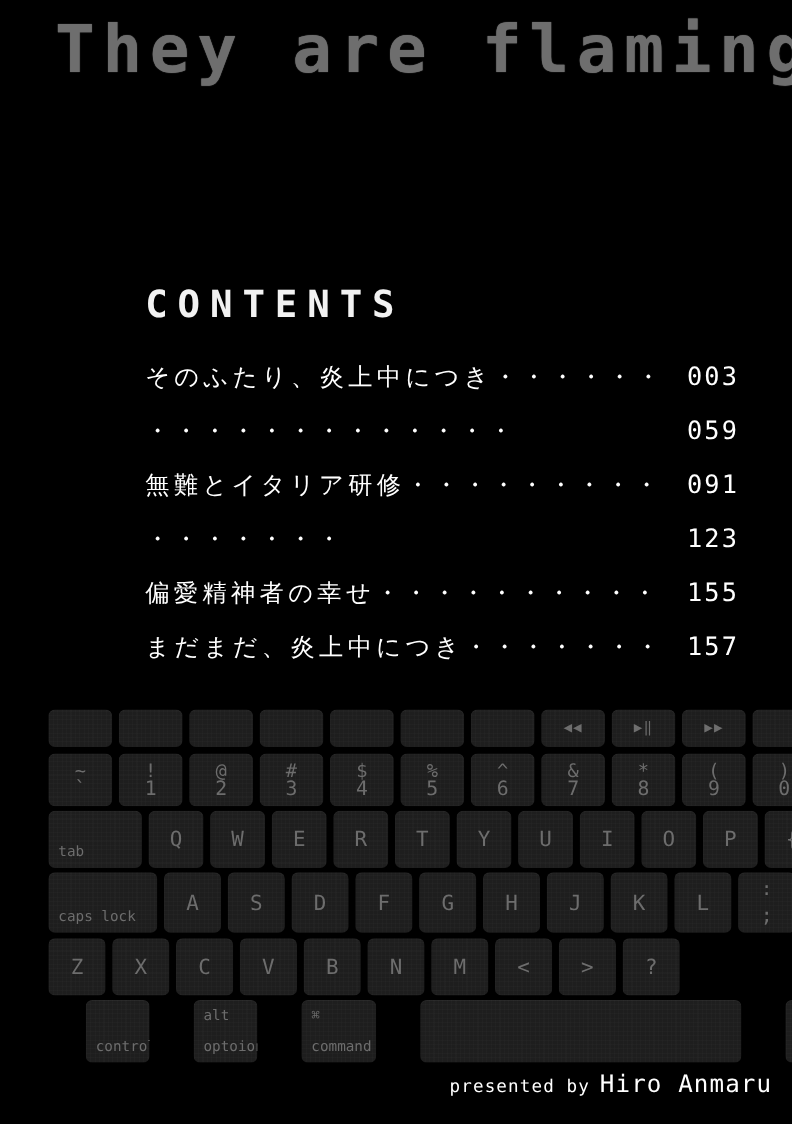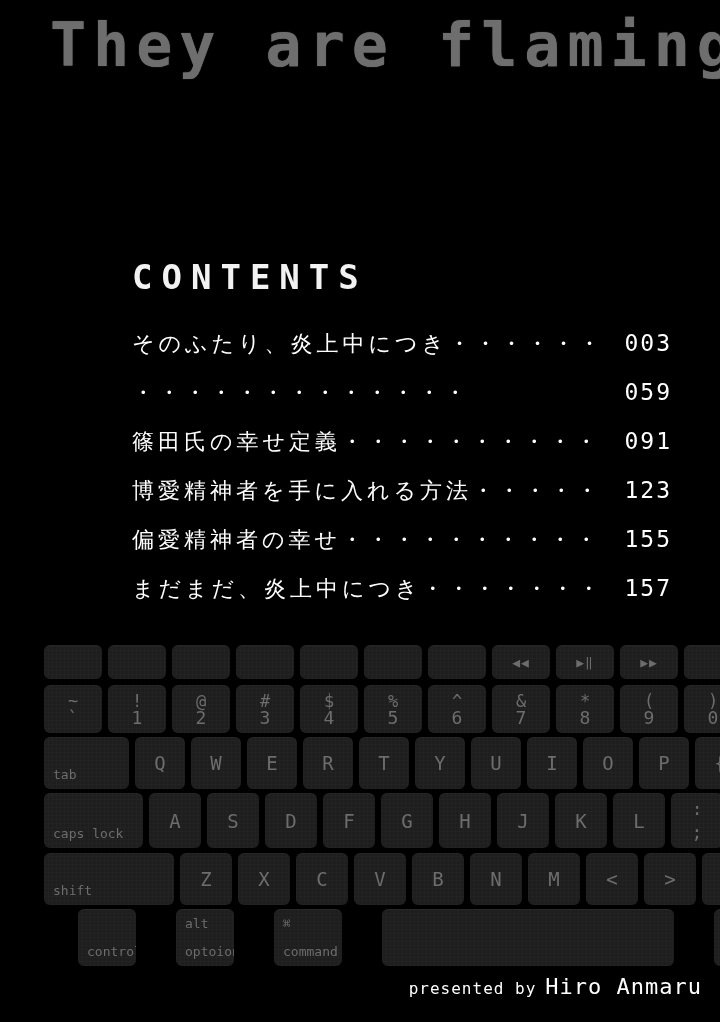--- a/index.html
+++ b/index.html
@@ -241,26 +241,25 @@
       <div class="toc-row">
         <span class="toc-title">そのふたり、炎上中につき</span>
         <span class="toc-leader">・・・・・・・・・</span>
         <span class="toc-page">003</span>
       </div>
       <div class="toc-row">
         <span class="toc-leader">・・・・・・・・・・・・・</span>
         <span class="toc-page">059</span>
       </div>
       <div class="toc-row">
-        <span class="toc-title">篠田氏の幸せ定義</span>
+        <span class="toc-title">無難とイタリア研修</span>
         <span class="toc-leader">・・・・・・・・・・・・・・・</span>
         <span class="toc-page">091</span>
       </div>
       <div class="toc-row">
-        <span class="toc-title">博愛精神者を手に入れる方法</span>
         <span class="toc-leader">・・・・・・・</span>
         <span class="toc-page">123</span>
       </div>
       <div class="toc-row">
         <span class="toc-title">偏愛精神者の幸せ</span>
         <span class="toc-leader">・・・・・・・・・・・・・・・</span>
         <span class="toc-page">155</span>
       </div>
       <div class="toc-row">
         <span class="toc-title">まだまだ、炎上中につき</span>
@@ -404,23 +403,20 @@
       </div>
       <div class="key center" style="width: 52px;">
         <span class="lbl">L</span>
       </div>
       <div class="key" style="width: 52px;">
         <span class="lbl upper">:</span>
         <span class="lbl lower">;</span>
       </div>
     </div>
   <div class="kb-row row-zxcv" id="kb-bottom">
-      <div class="key word" style="width: 130px;">
-        <span class="lbl bl">shift</span>
-      </div>
       <div class="key center" style="width: 52px;">
         <span class="lbl">Z</span>
       </div>
       <div class="key center" style="width: 52px;">
         <span class="lbl">X</span>
       </div>
       <div class="key center" style="width: 52px;">
         <span class="lbl">C</span>
       </div>
       <div class="key center" style="width: 52px;">

